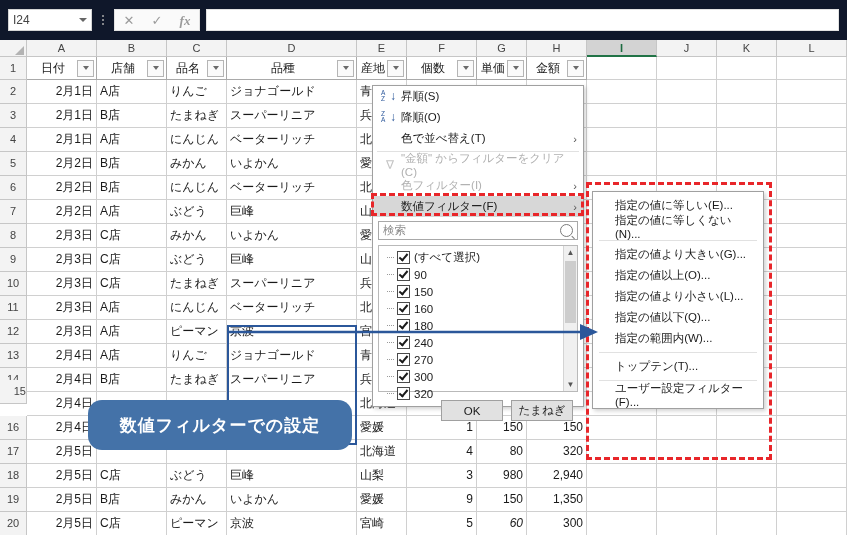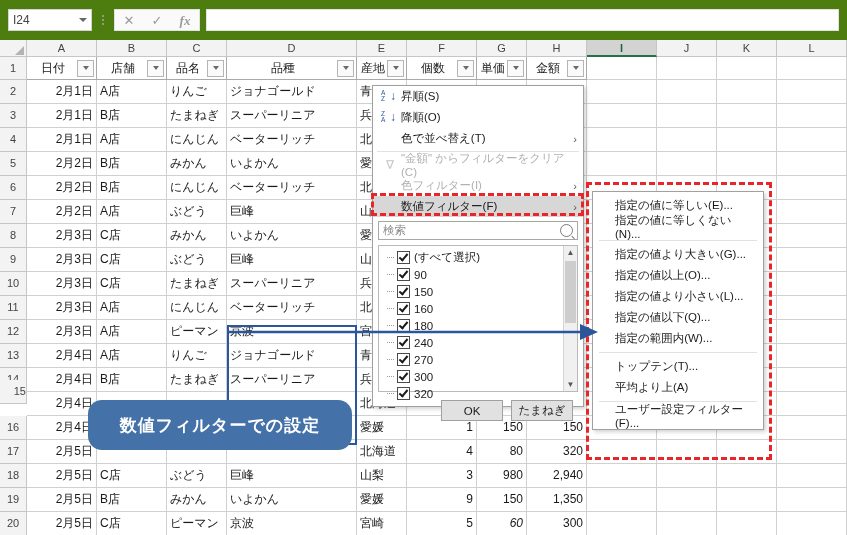--- a/index.html
+++ b/index.html
@@ -13,21 +13,21 @@
     overflow: hidden;
     background: #ffffff;
     font-size: 12px;
     color: #1a1a1a;
   }
 
   
   .formula-bar {
     position: absolute; left: 0; top: 0;
     width: 847px; height: 40px;
-    background: #4d7c0f;
+    background: #0f172a;
     border-bottom: 1px solid #d4d4d4;
     display: flex; align-items: center;
   }
   .name-box {
     margin-left: 8px;
     width: 84px; height: 22px;
     background: #ffffff;
     border: 1px solid #d4d4d4;
     display: flex; align-items: center;
     padding: 0 4px;
@@ -783,21 +783,20 @@
         <div class="sm-item">指定の値に等しい(E)...</div>
         <div class="sm-item">指定の値に等しくない(N)...</div>
         <div class="sm-sep"></div>
         <div class="sm-item">指定の値より大きい(G)...</div>
         <div class="sm-item">指定の値以上(O)...</div>
         <div class="sm-item">指定の値より小さい(L)...</div>
         <div class="sm-item">指定の値以下(Q)...</div>
         <div class="sm-item">指定の範囲内(W)...</div>
         <div class="sm-sep"></div>
         <div class="sm-item">トップテン(T)...</div>
-        <div class="sm-item">平均より上(A)</div>
         <div class="sm-sep"></div>
         <div class="sm-item">ユーザー設定フィルター(F)...</div>
       </div>
   </div>
 
   <div class="red-box" style="left:371px; top:193px; width:213px; height:23px;"></div>
   <div class="red-box" style="left:586px; top:182px; width:186px; height:278px;"></div>
 
   <svg class="blue-arrow" width="370" height="24" style="left:228px; top:320px;">
     <line x1="0" y1="12" x2="352" y2="12" stroke="#2b579a" stroke-width="2.5"></line>

